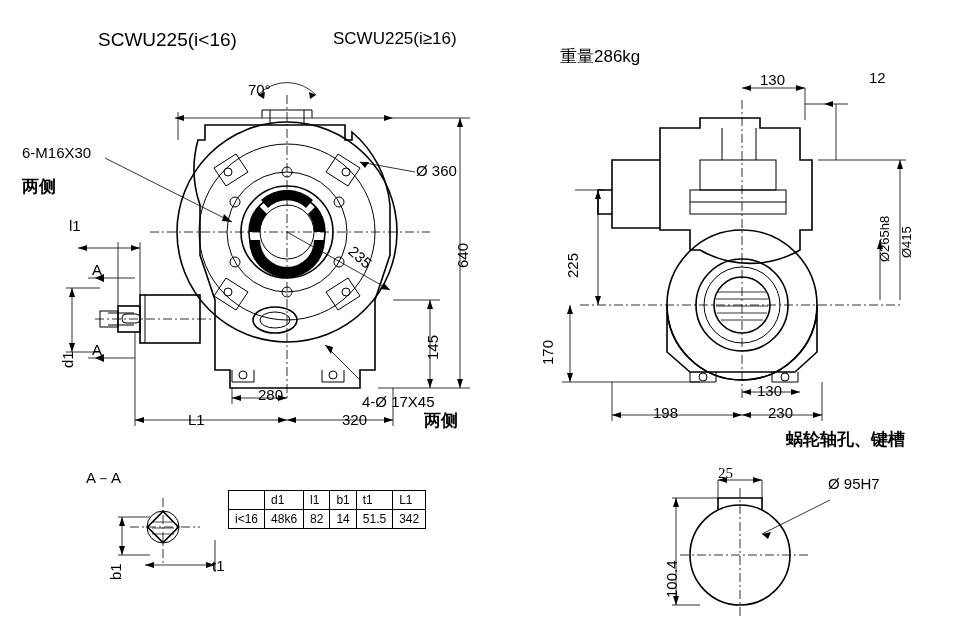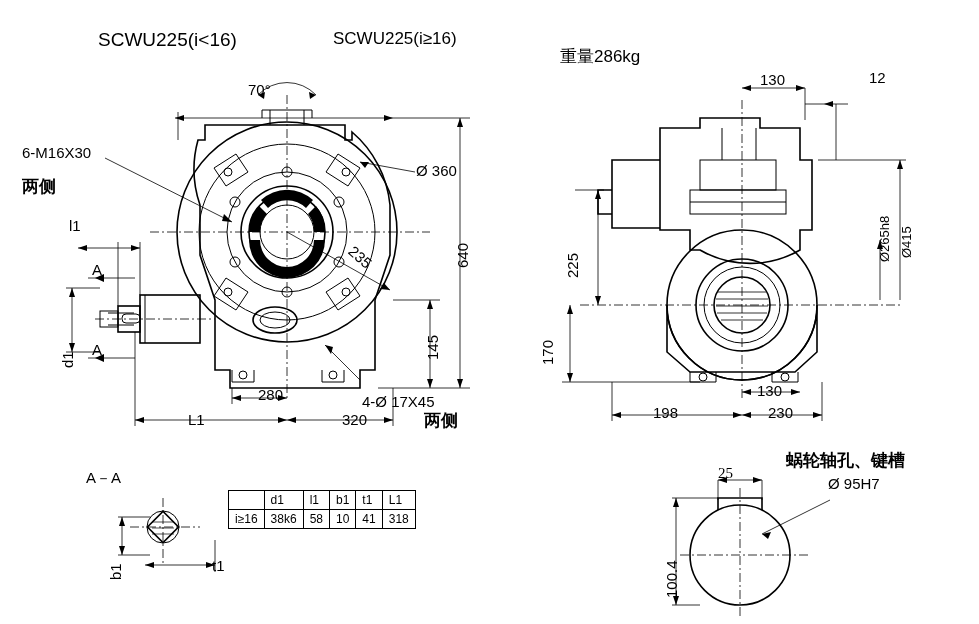--- a/index.html
+++ b/index.html
@@ -339,21 +339,21 @@
 
 <div class="lbl" style="left:760px;top:72px;">130</div>
 <div class="lbl" style="left:869px;top:70px;">12</div>
 <div class="lbl rot90 s" style="left:878px;top:262px;">Ø265h8</div>
 <div class="lbl rot90 s" style="left:900px;top:258px;">Ø415</div>
 <div class="lbl rot90" style="left:565px;top:278px;">225</div>
 <div class="lbl rot90" style="left:540px;top:365px;">170</div>
 <div class="lbl" style="left:757px;top:383px;">130</div>
 <div class="lbl" style="left:653px;top:405px;">198</div>
 <div class="lbl" style="left:768px;top:405px;">230</div>
-<div class="lbl b" style="left:786px;top:452px;">蜗轮轴孔、键槽</div>
+<div class="lbl b" style="left:786px;top:431px;">蜗轮轴孔、键槽</div>
 
 <div class="lbl" style="left:86px;top:470px;font-size:15px;">A－A</div>
 <div class="lbl rot90" style="left:108px;top:580px;">b1</div>
 <div class="lbl" style="left:212px;top:558px;">t1</div>
 
 <div class="lbl" style="left:718px;top:466px;font-family:Liberation Serif, serif;">25</div>
 <div class="lbl rot90" style="left:664px;top:598px;">100.4</div>
 <div class="lbl" style="left:828px;top:476px;">Ø 95H7</div>
 
 <table class="specs" style="left:228px;top:490px;">
@@ -362,23 +362,23 @@
       <th></th>
       <th>d1</th>
       <th>l1</th>
       <th>b1</th>
       <th>t1</th>
       <th>L1</th>
     </tr>
   </thead>
   <tbody>
     <tr>
-      <td>i≥16</td>
-      <td>38k6</td>
-      <td>58</td>
-      <td>10</td>
-      <td>41</td>
-      <td>318</td>
+      <td>i&lt;16</td>
+      <td>48k6</td>
+      <td>82</td>
+      <td>14</td>
+      <td>51.5</td>
+      <td>342</td>
     </tr>
   </tbody>
 </table>
 
 </div>
 
 </body></html>

